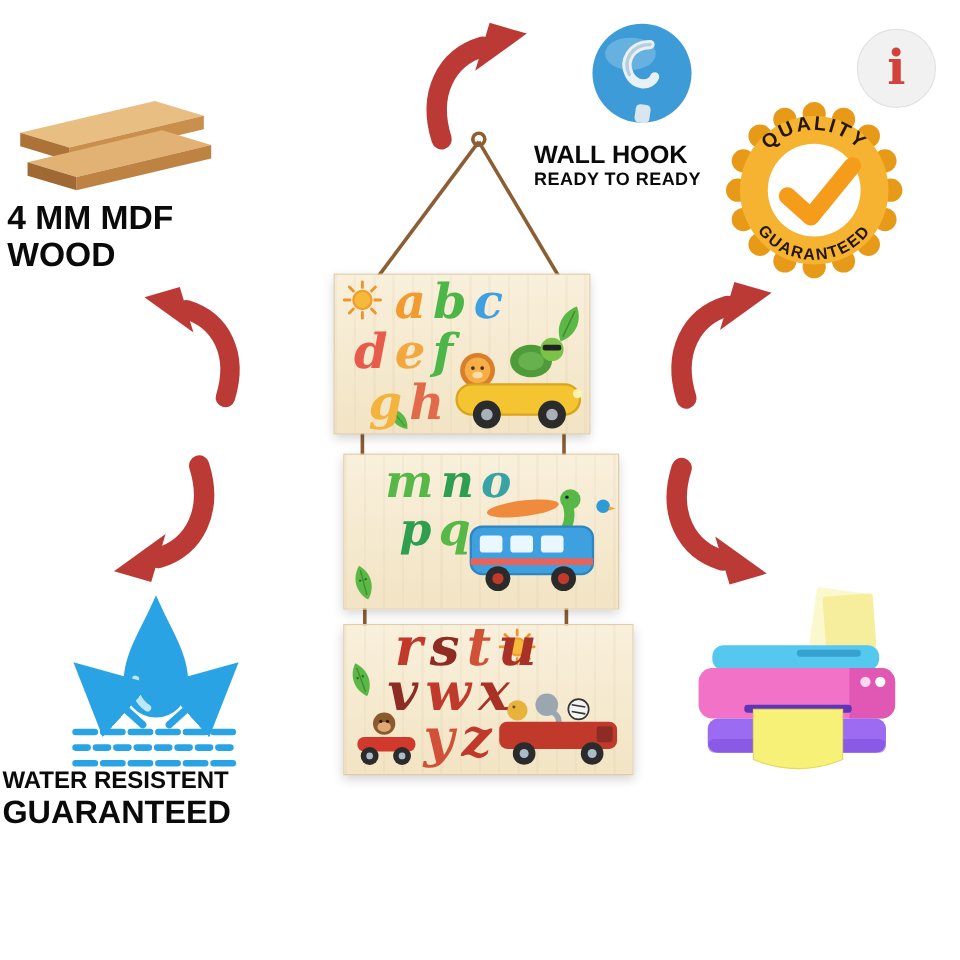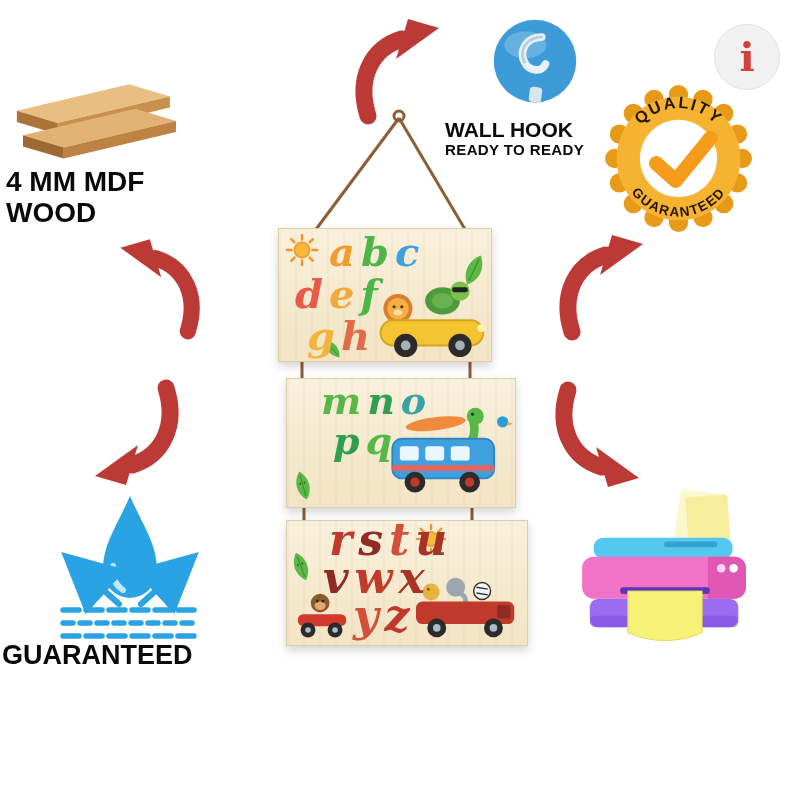--- a/index.html
+++ b/index.html
@@ -281,20 +281,21 @@
     </defs>
     <path class="wdrop" d="M85,10 C72,40 58,58 58,84 a27,28 0 0 0 54,0 C112,58 98,40 85,10 Z"></path>
     <path d="M68,80 q-2,16 10,24" stroke="#BFE7FA" stroke-width="6" fill="none" stroke-linecap="round"></path>
     <line class="wline" x1="74" y1="118" x2="34" y2="82" stroke-width="6" marker-end="url(#wm)"></line>
     <line class="wline" x1="96" y1="118" x2="136" y2="82" stroke-width="6" marker-end="url(#wm)"></line>
     <line class="wline" x1="18" y1="124" x2="152" y2="124" stroke-width="5.5" stroke-dasharray="16 7"></line>
     <line class="wline" x1="18" y1="137" x2="152" y2="137" stroke-width="5.5" stroke-dasharray="10 7"></line>
     <line class="wline" x1="18" y1="150" x2="152" y2="150" stroke-width="5.5" stroke-dasharray="16 7"></line>
   </svg>
   <div class="caption" style="left:2px;top:640px;width:250px">
+    <div style="font-size:20px">WATER RESISTENT</div>
     <div style="font-size:27px">GUARANTEED</div>
   </div>
 
   <svg class="abs" style="left:560px;top:492px" width="210" height="160" viewBox="0 0 210 168">
     <rect x="118" y="0" width="50" height="52" rx="3" fill="#FCF8CE" transform="rotate(8 143 26)"></rect>
     <rect x="128" y="4" width="44" height="48" rx="3" fill="#F6EE9C" transform="rotate(-4 150 28)"></rect>
     <rect x="30" y="48" width="146" height="22" rx="10" fill="#55C8F0"></rect>
     <rect x="104" y="52" width="56" height="6" rx="3" fill="#1F84B8" opacity="0.55"></rect>
     <rect x="18" y="68" width="172" height="44" rx="12" fill="#F272C8"></rect>
     <path d="M150,68 h28 a12,12 0 0 1 12,12 v20 a12,12 0 0 1 -12,12 h-28 z" fill="#E058B4"></path>

